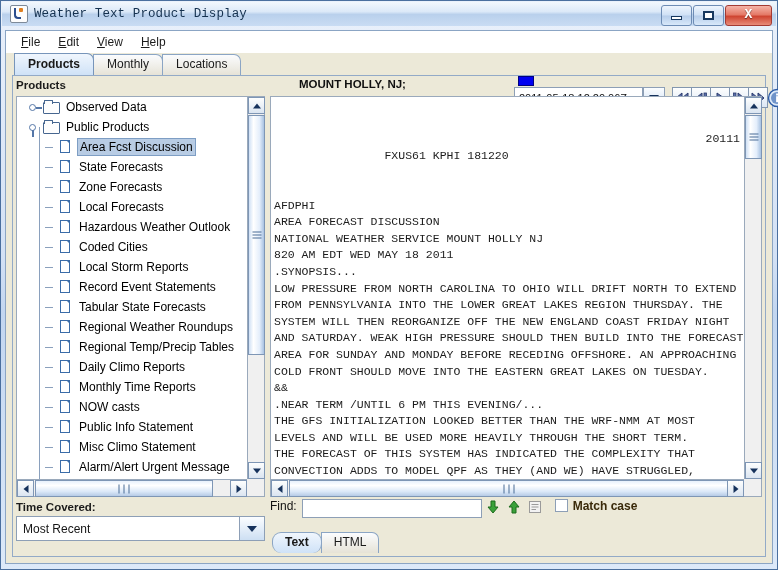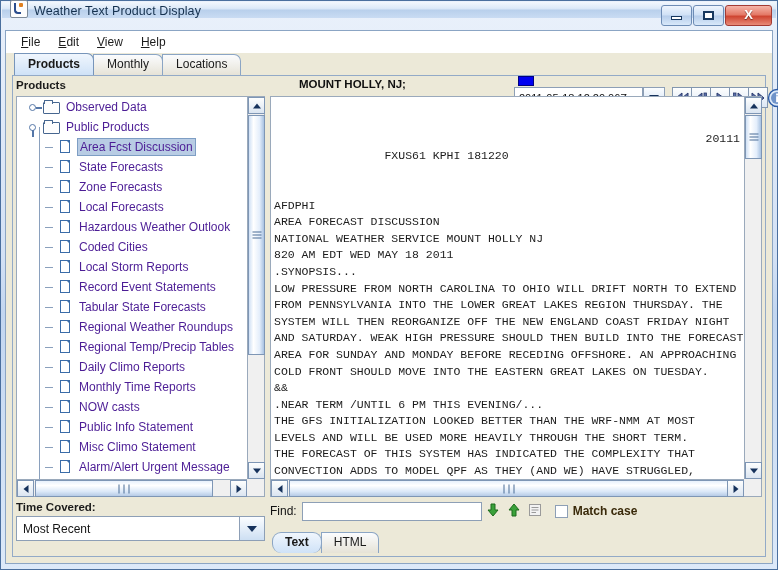--- a/index.html
+++ b/index.html
@@ -11,23 +11,23 @@
   }
   .window {
     position: absolute; left: 0; top: 0;
     width: 778px; height: 570px;
     background: linear-gradient(to bottom, #eaf1fb 0%, #d3e1f5 45%, #c2d6f0 55%, #dce9f9 100%);
     border: 1px solid #4a6f9e;
     box-sizing: border-box;
   }
   
   .titlebar {
-    position: absolute; left: 1px; top: 1px; right: 1px; height: 16px;
+    position: absolute; left: 1px; top: 1px; right: 1px; height: 24px;
     background: linear-gradient(to bottom, #f2f7fd 0%, #dce9f8 40%, #b9d0ec 52%, #c9dcf3 100%);
-    display: flex; align-items: flex-end;
+    display: flex; align-items: center; font-family: Liberation Mono, monospace;
   }
   .title-ico {
     width: 16px; height: 16px; margin-left: 8px; margin-right: 6px;
     position: relative; flex: none;
     background: #fdfdfd; border: 1px solid #7d8a99; border-radius: 2px;
   }
   .title-ico::before {
     content: ""; position: absolute; left: 3px; top: 2px;
     width: 5px; height: 9px;
     border-left: 2px solid #2b4d8e; border-bottom: 2px solid #2b4d8e;
@@ -121,21 +121,21 @@
   
   .tree-wrap {
     position: absolute; left: 0; top: 18px; right: 0; bottom: 56px;
     border: 1px solid #9aa9bb; background: #fff; box-sizing: border-box;
   }
   .tree-view {
     position: absolute; left: 0; top: 0; right: 17px; bottom: 17px;
     overflow: hidden; background: #fff;
   }
   .tnode {
-    height: 20px; line-height: 20px; font-size: 12px; color: #4c1d95;
+    height: 20px; line-height: 20px; font-size: 12px; color: #000000;
     display: flex; align-items: center; white-space: nowrap;
     position: relative;
   }
   .tnode .handle {
     width: 16px; height: 20px; position: relative; flex: none;
   }
   .tnode .handle.collapsed::before,
   .tnode .handle.expanded::before {
     content: ""; position: absolute; left: 2px; top: 7px;
     width: 7px; height: 7px; border: 1.5px solid #5577a8; border-radius: 50%;
@@ -301,21 +301,21 @@
     background: #fff; overflow: hidden;
     font-family: "Liberation Mono", monospace;
     font-size: 11.5px; line-height: 16.6px; color: #1c1c1c;
     white-space: pre; padding: 1px 0 0 3px; box-sizing: border-box;
   }
   .text-view .hdrline { position: relative; }
   .text-view .right-stamp { position: absolute; right: 4px; top: 0; }
 
   .findbar {
     position: absolute; left: 0; bottom: 30px; right: 0; height: 24px;
-    display: flex; align-items: center;
+    display: flex; 
   }
   .findbar .lbl { font-size: 12px; color: #111; margin-right: 5px; }
   .find-input {
     width: 180px; height: 19px; background: #fff;
     border: 1px solid #8d9fb6; box-sizing: border-box;
   }
   .ico-btn { width: 18px; height: 18px; margin-left: 3px; position: relative; }
   .chk {
     width: 13px; height: 13px; background: #fff; border: 1px solid #8d9fb6;
     margin-left: 10px; margin-right: 5px; box-sizing: border-box;

